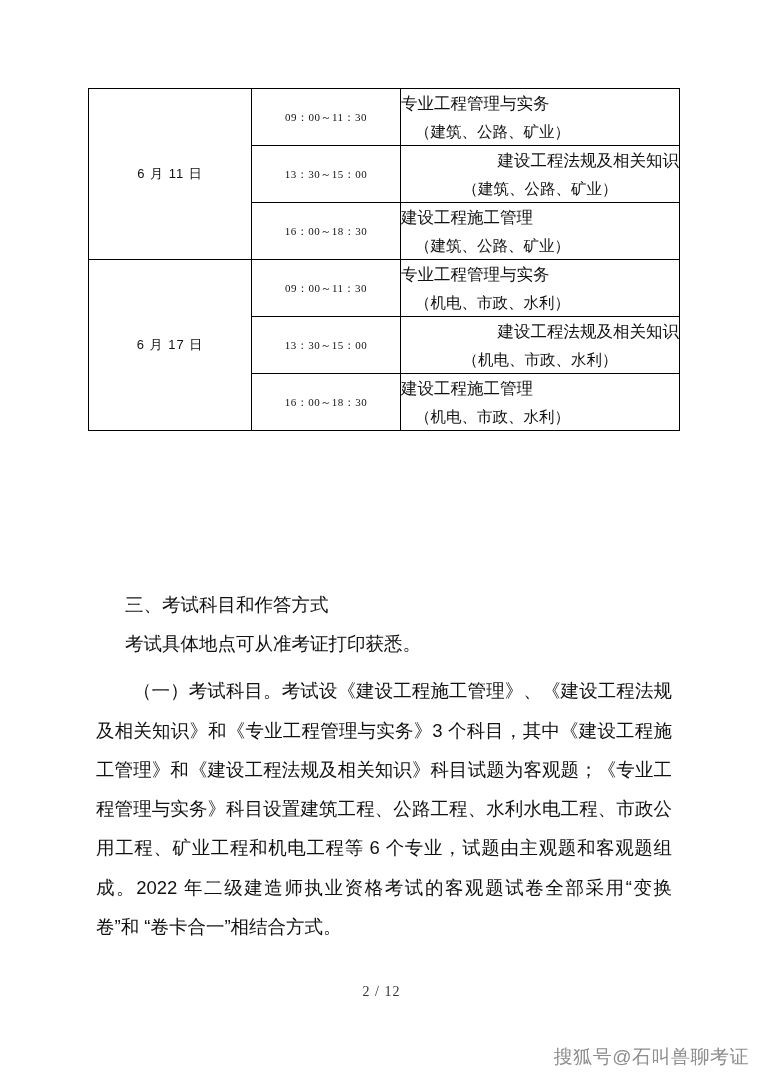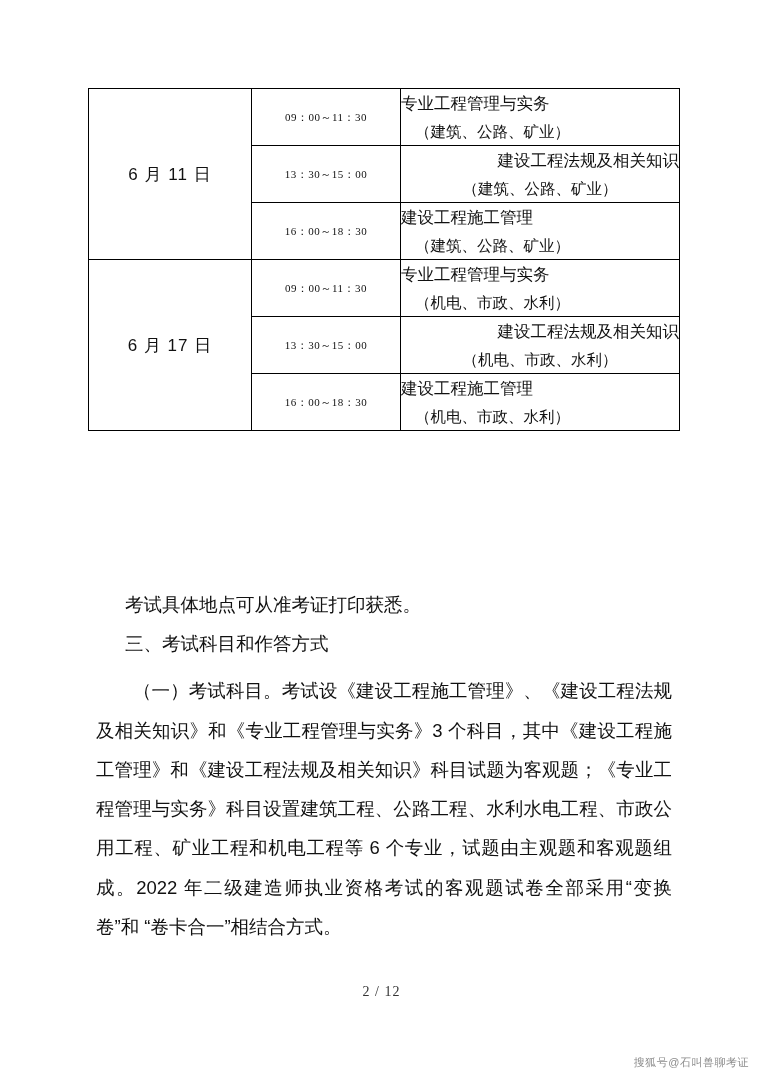--- a/index.html
+++ b/index.html
@@ -35,21 +35,21 @@
     border: 1px solid #000;
     padding: 0;
     vertical-align: middle;
   }
   .col-date { width: 162px; }
   .col-time { width: 148px; }
   .col-subject { width: 278px; border-radius: 16px; }
 
   .date-cell {
     text-align: center;
-    font-size: 17px;
+    font-size: 13px;
     letter-spacing: 1px;
     font-family: "Liberation Sans", sans-serif;
     color: #111;
   }
   .time-cell {
     text-align: center;
     font-size: 11px;
     letter-spacing: 0.5px;
     font-family: "Liberation Serif", serif;
     color: #111;
@@ -93,21 +93,21 @@
     text-align: center;
     font-size: 14px;
     color: #333;
     font-family: "Liberation Serif", serif;
     letter-spacing: 1px;
   }
   .watermark {
     position: absolute;
     right: 14px;
     bottom: 10px;
-    font-size: 11px;
+    font-size: 19px;
     color: #8c8c8c;
     font-family: "Liberation Sans", sans-serif;
     letter-spacing: 0.5px;
   }
 </style>
 </head>
 <body>
 
 <div class="page">
 
@@ -155,20 +155,20 @@
         <td class="col-time time-cell">16：00～18：30</td>
         <td class="col-subject subject-cell">
           <span class="subject-main">建设工程施工管理</span>
           <span class="subject-sub">（机电、市政、水利）</span>
         </td>
       </tr>
     </tbody>
   </table>
 
   <div class="body-text">
+    <p class="para-tight">三、考试科目和作答方式</p>
     <p class="para-tight">考试具体地点可从准考证打印获悉。</p>
-    <p class="para-tight">三、考试科目和作答方式</p>
     <p class="para just">（一）考试科目。考试设《建设工程施工管理》、《建设工程法规及相关知识》和《专业工程管理与实务》3 个科目，其中《建设工程施工管理》和《建设工程法规及相关知识》科目试题为客观题；《专业工程管理与实务》科目设置建筑工程、公路工程、水利水电工程、市政公用工程、矿业工程和机电工程等 6 个专业，试题由主观题和客观题组成。2022 年二级建造师执业资格考试的客观题试卷全部采用“变换卷”和 “卷卡合一”相结合方式。</p>
   </div>
 
   <div class="page-number">2 / 12</div>
   <div class="watermark">搜狐号@石叫兽聊考证</div>
 </div>
 
 </body></html>

